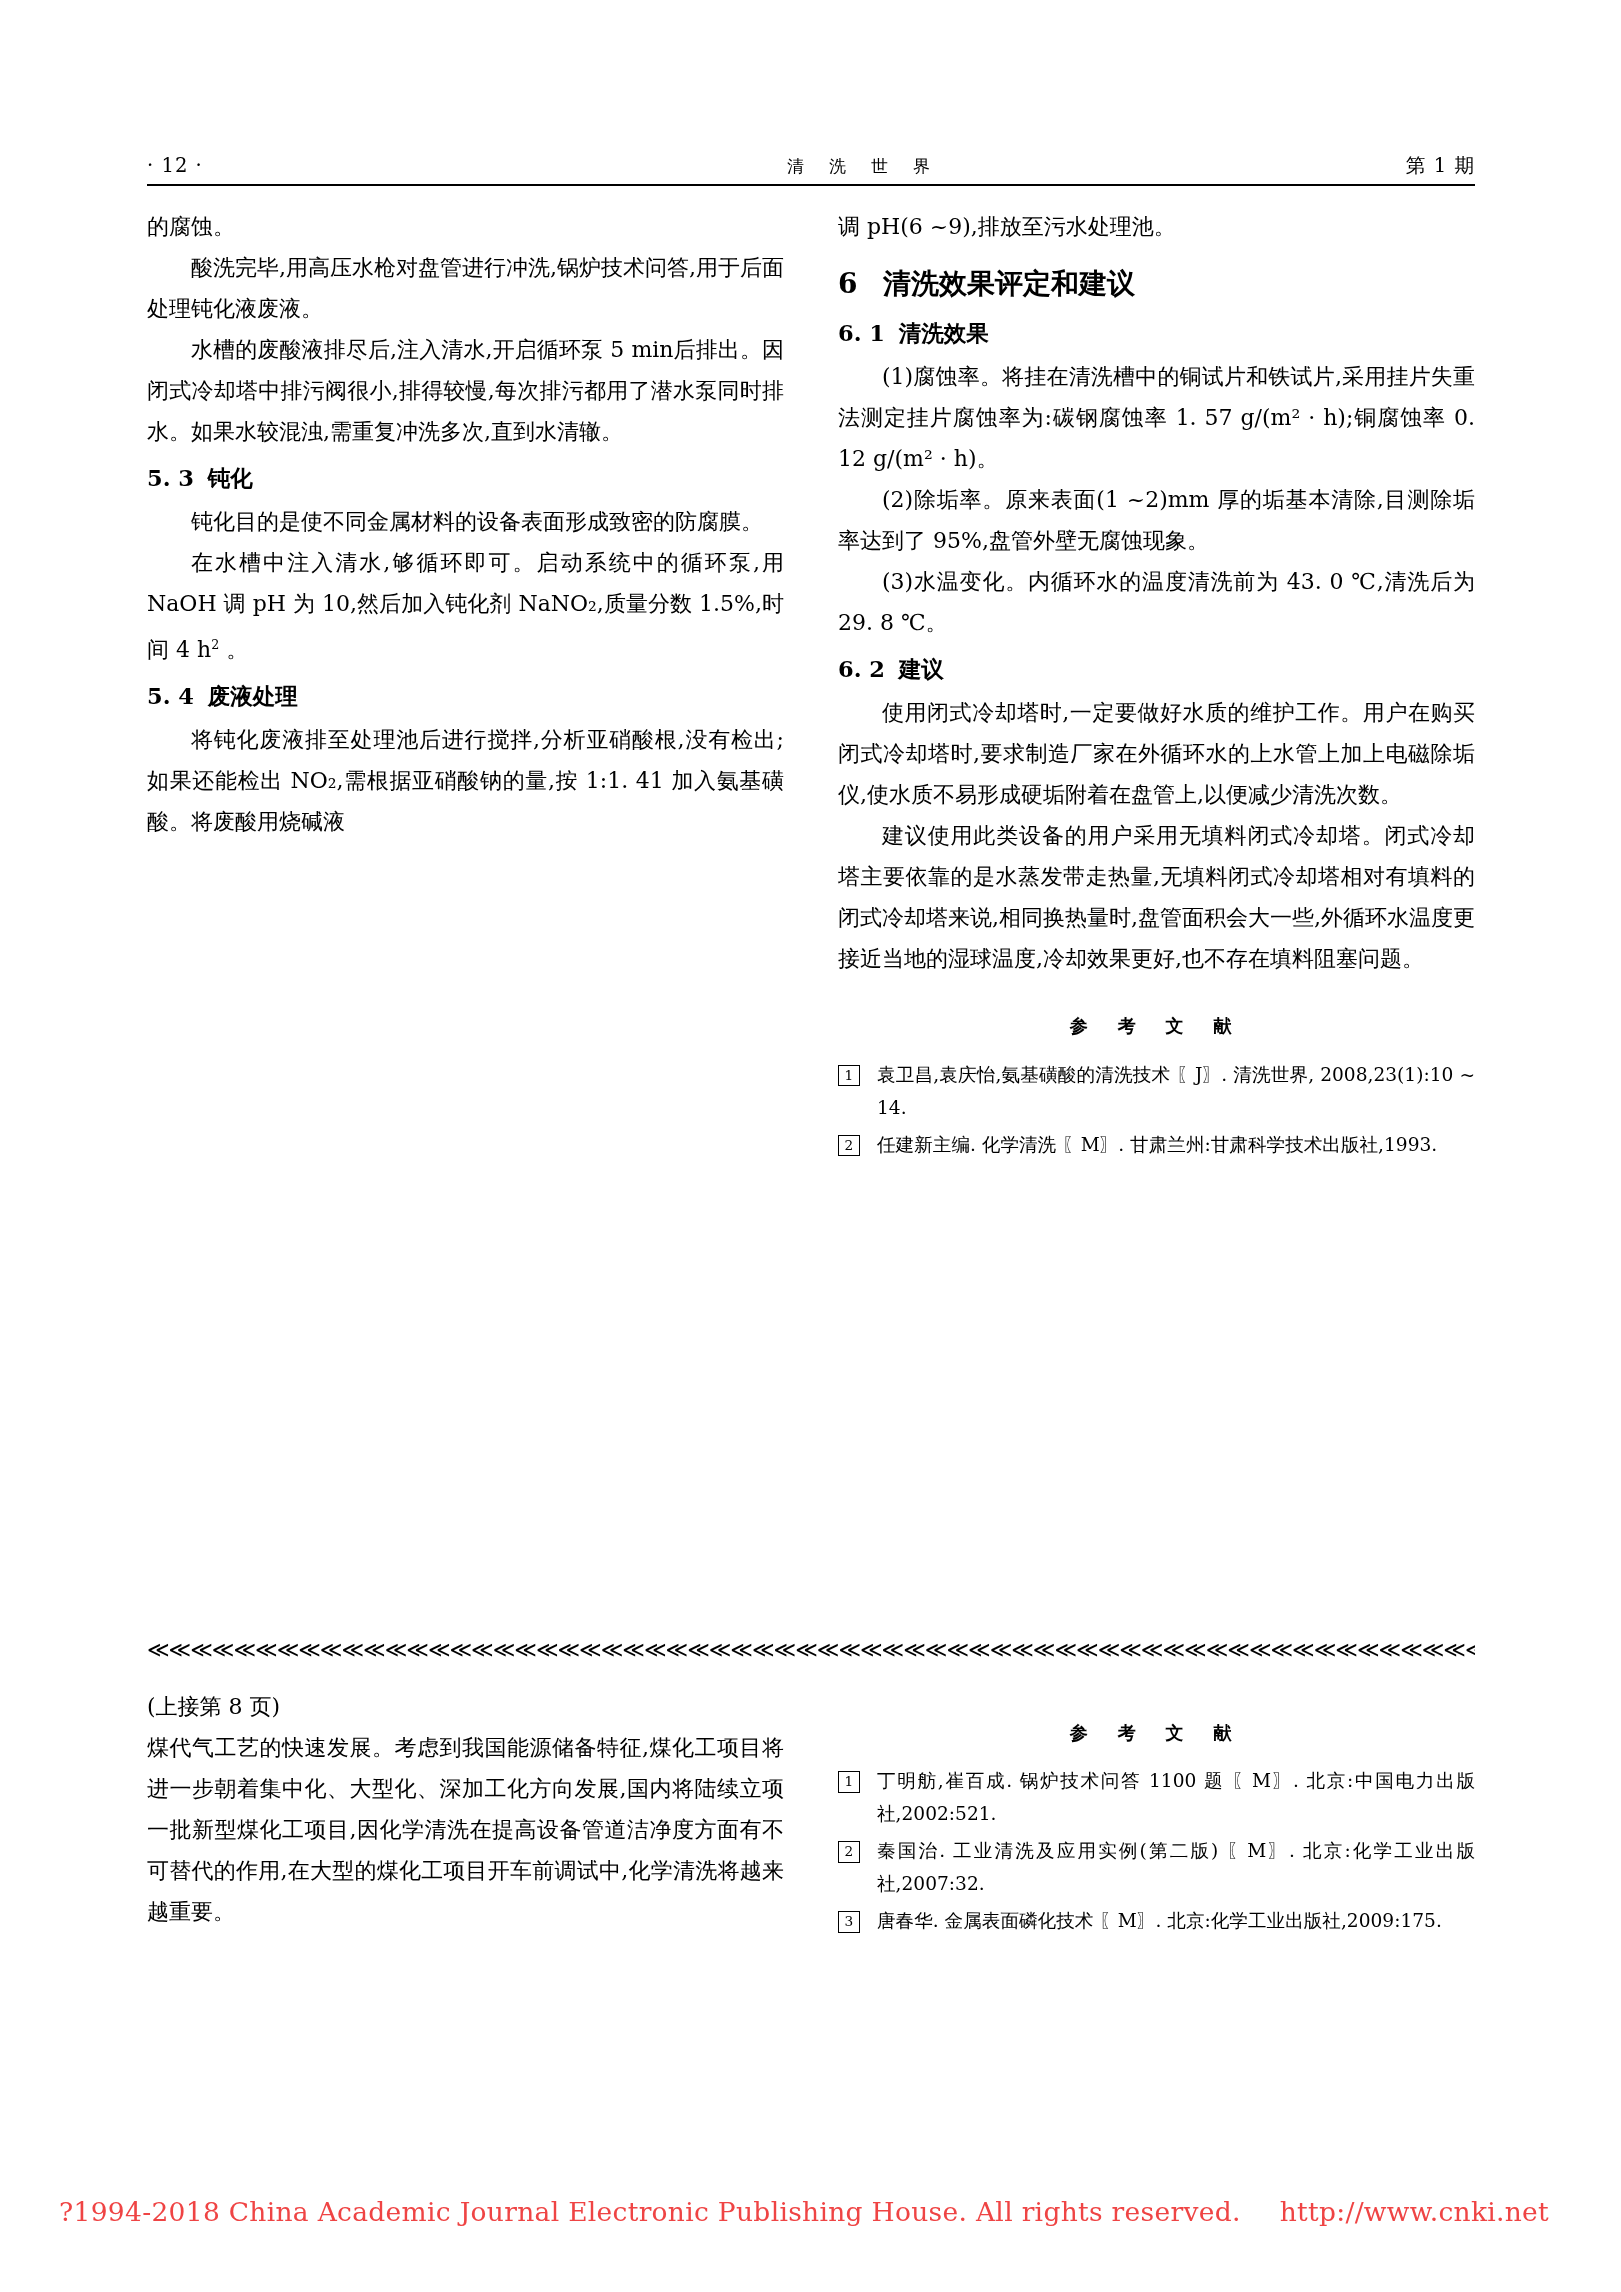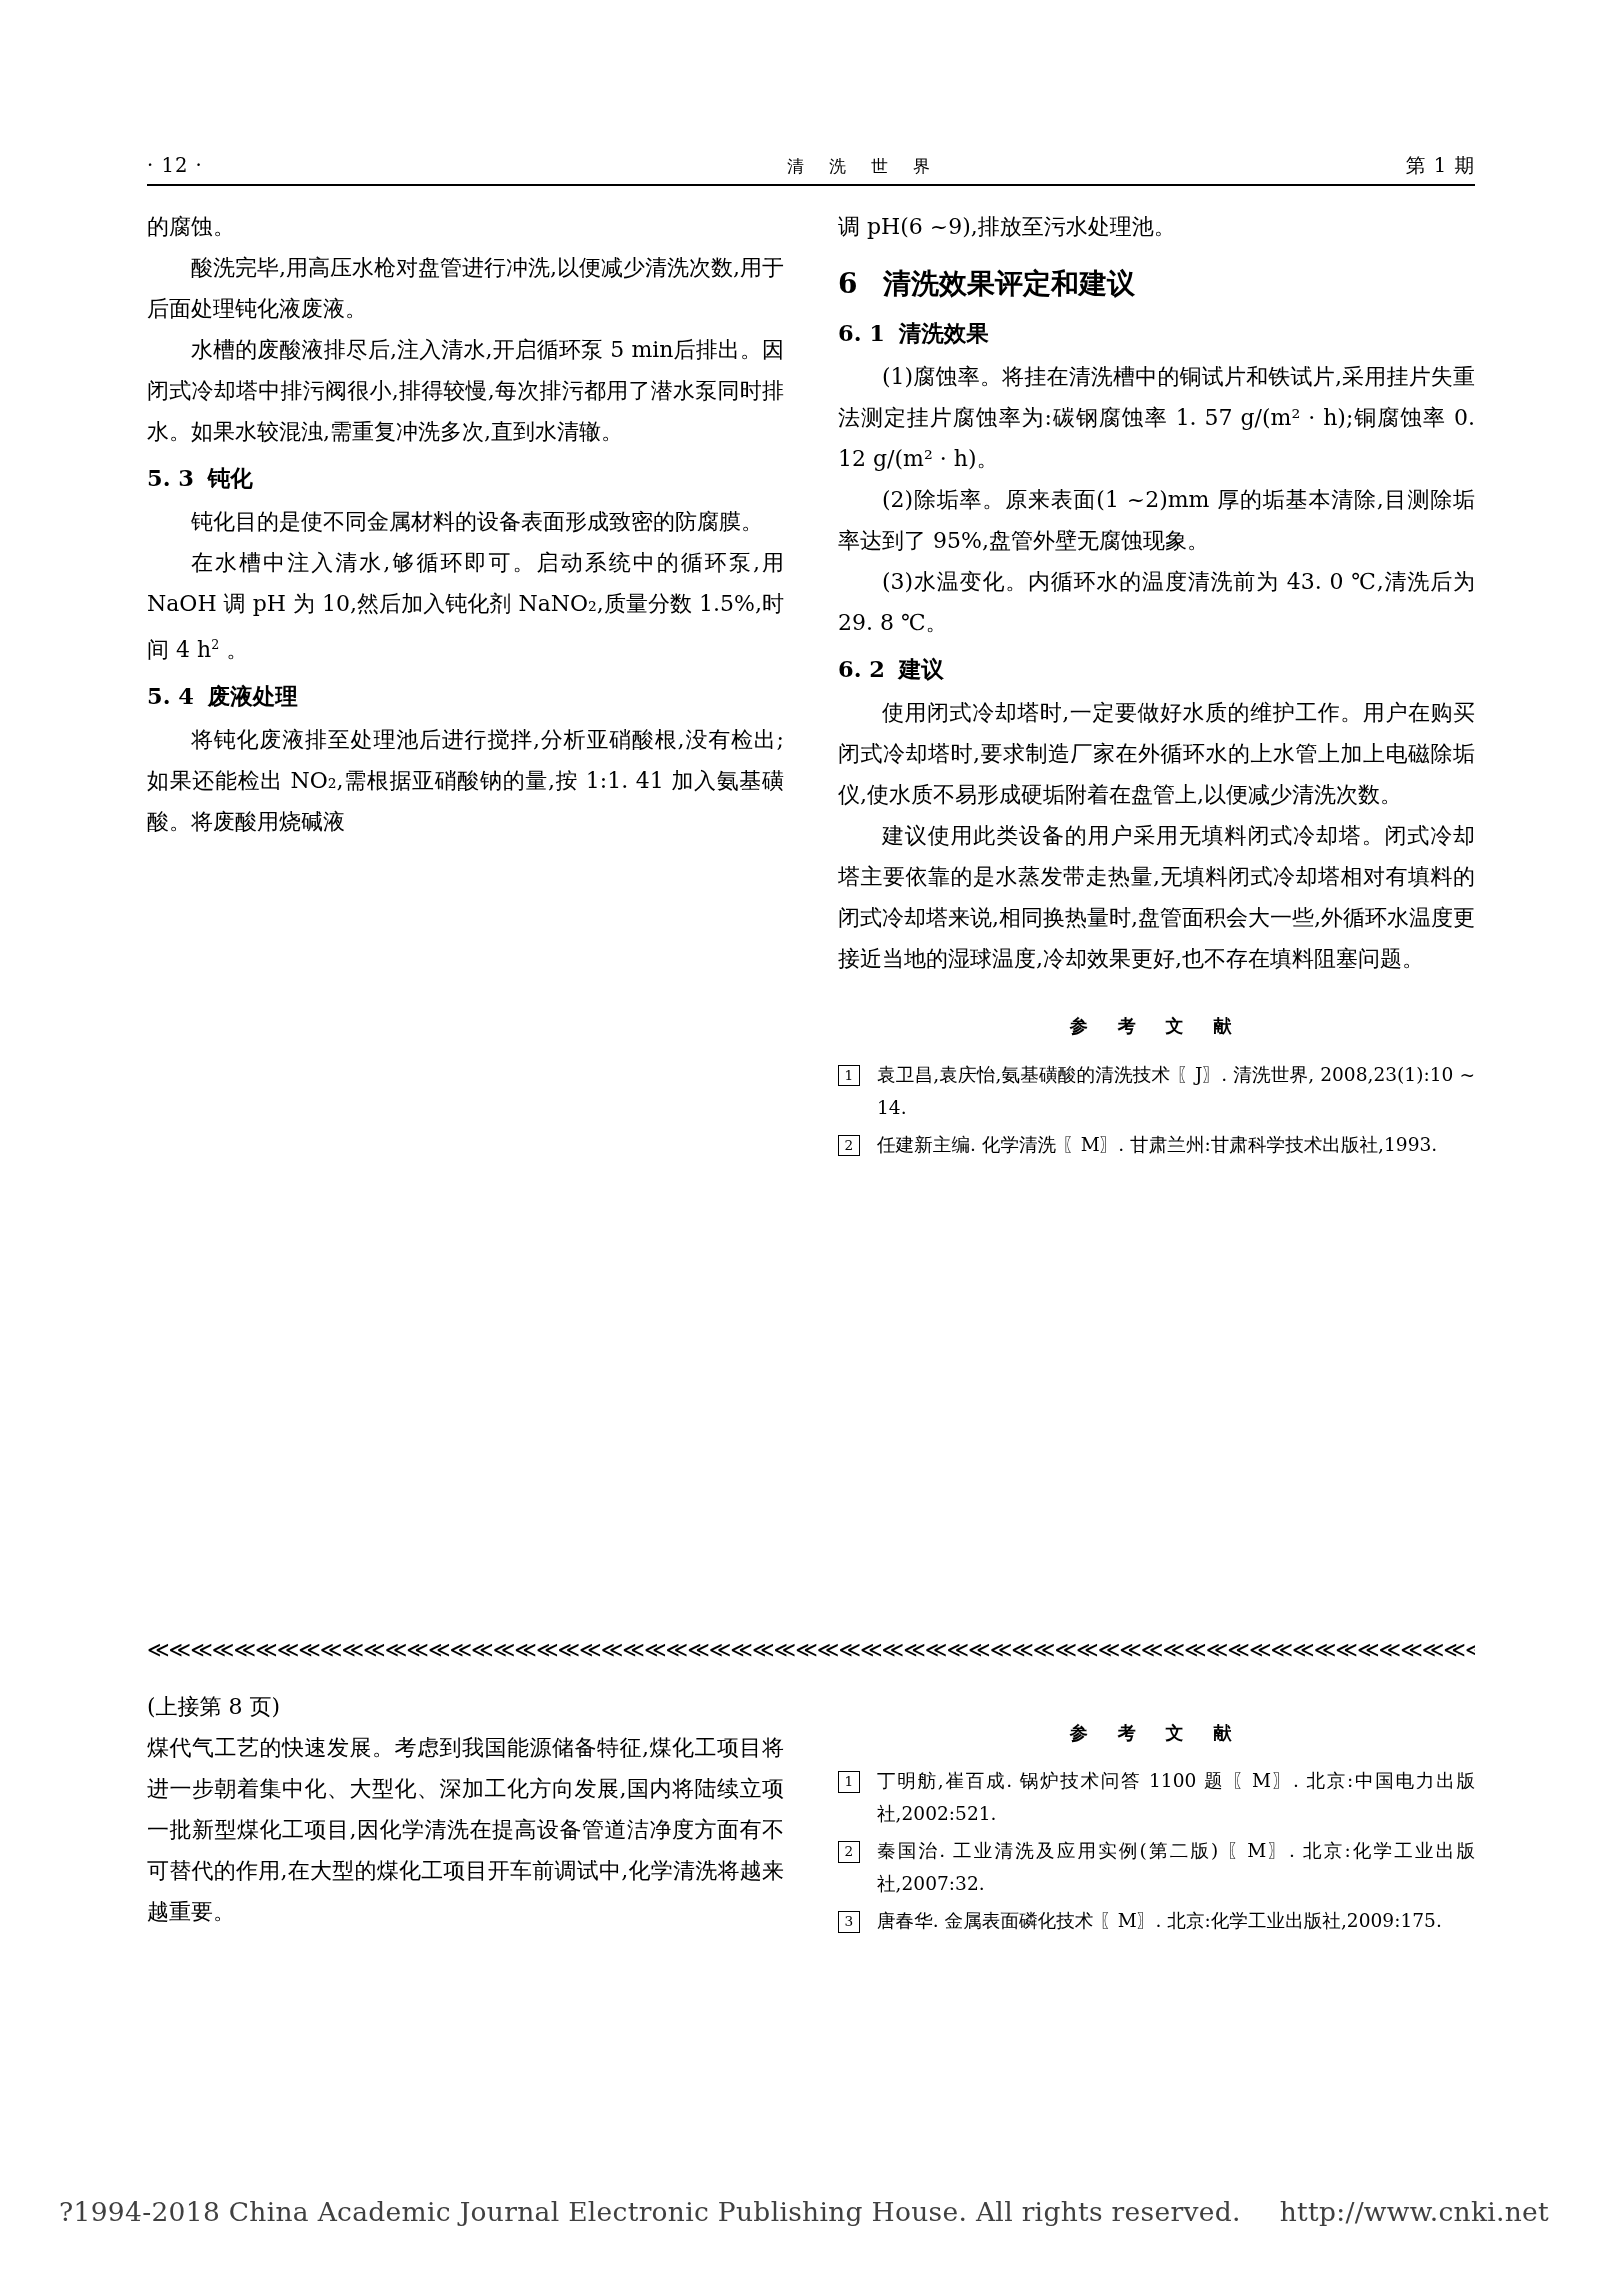--- a/index.html
+++ b/index.html
@@ -163,21 +163,21 @@
   }
 
   
   .footer {
     position: absolute;
     left: 59px;
     top: 2196px;
     width: 1509px;
     font-family: "DejaVu Serif", serif;
     font-size: 26.5px;
-    color: #404040;
+    color: #ef4444;
     letter-spacing: 0.3px;
   }
   .footer .url {
     margin-left: 39px;
   }
 </style>
 </head>
 <body>
 
 <div class="page">
@@ -186,21 +186,21 @@
     <span class="pagenum">· 12 ·</span>
     <span class="journal">清 洗 世 界</span>
     <span class="issue">第 1 期</span>
   </div>
   <div class="header-rule"></div>
 
   <div class="columns">
 
     <div class="col">
       <p class="p noindent">的腐蚀。</p>
-      <p class="p">酸洗完毕,用高压水枪对盘管进行冲洗,以便减少清洗次数,用于后面处理钝化液废液。</p>
+      <p class="p">酸洗完毕,用高压水枪对盘管进行冲洗,锅炉技术问答,用于后面处理钝化液废液。</p>
       <p class="p">水槽的废酸液排尽后,注入清水,开启循环泵 5 min后排出。因闭式冷却塔中排污阀很小,排得较慢,每次排污都用了潜水泵同时排水。如果水较混浊,需重复冲洗多次,直到水清辙。</p>
 
       <p class="h-sec">
         <span class="num">5. 3</span><span>钝化</span>
       </p>
       <p class="p">钝化目的是使不同金属材料的设备表面形成致密的防腐膜。</p>
       <p class="p"><span>在水槽中注入清水,够循环即可。启动系统中的循环泵,用 NaOH 调 pH 为 10,然后加入钝化剂 NaNO₂,质量分数 1.5%,时间 4 h</span><sup>2</sup> 。</p>
 
       <p class="h-sec">
         <span class="num">5. 4</span><span>废液处理</span>

